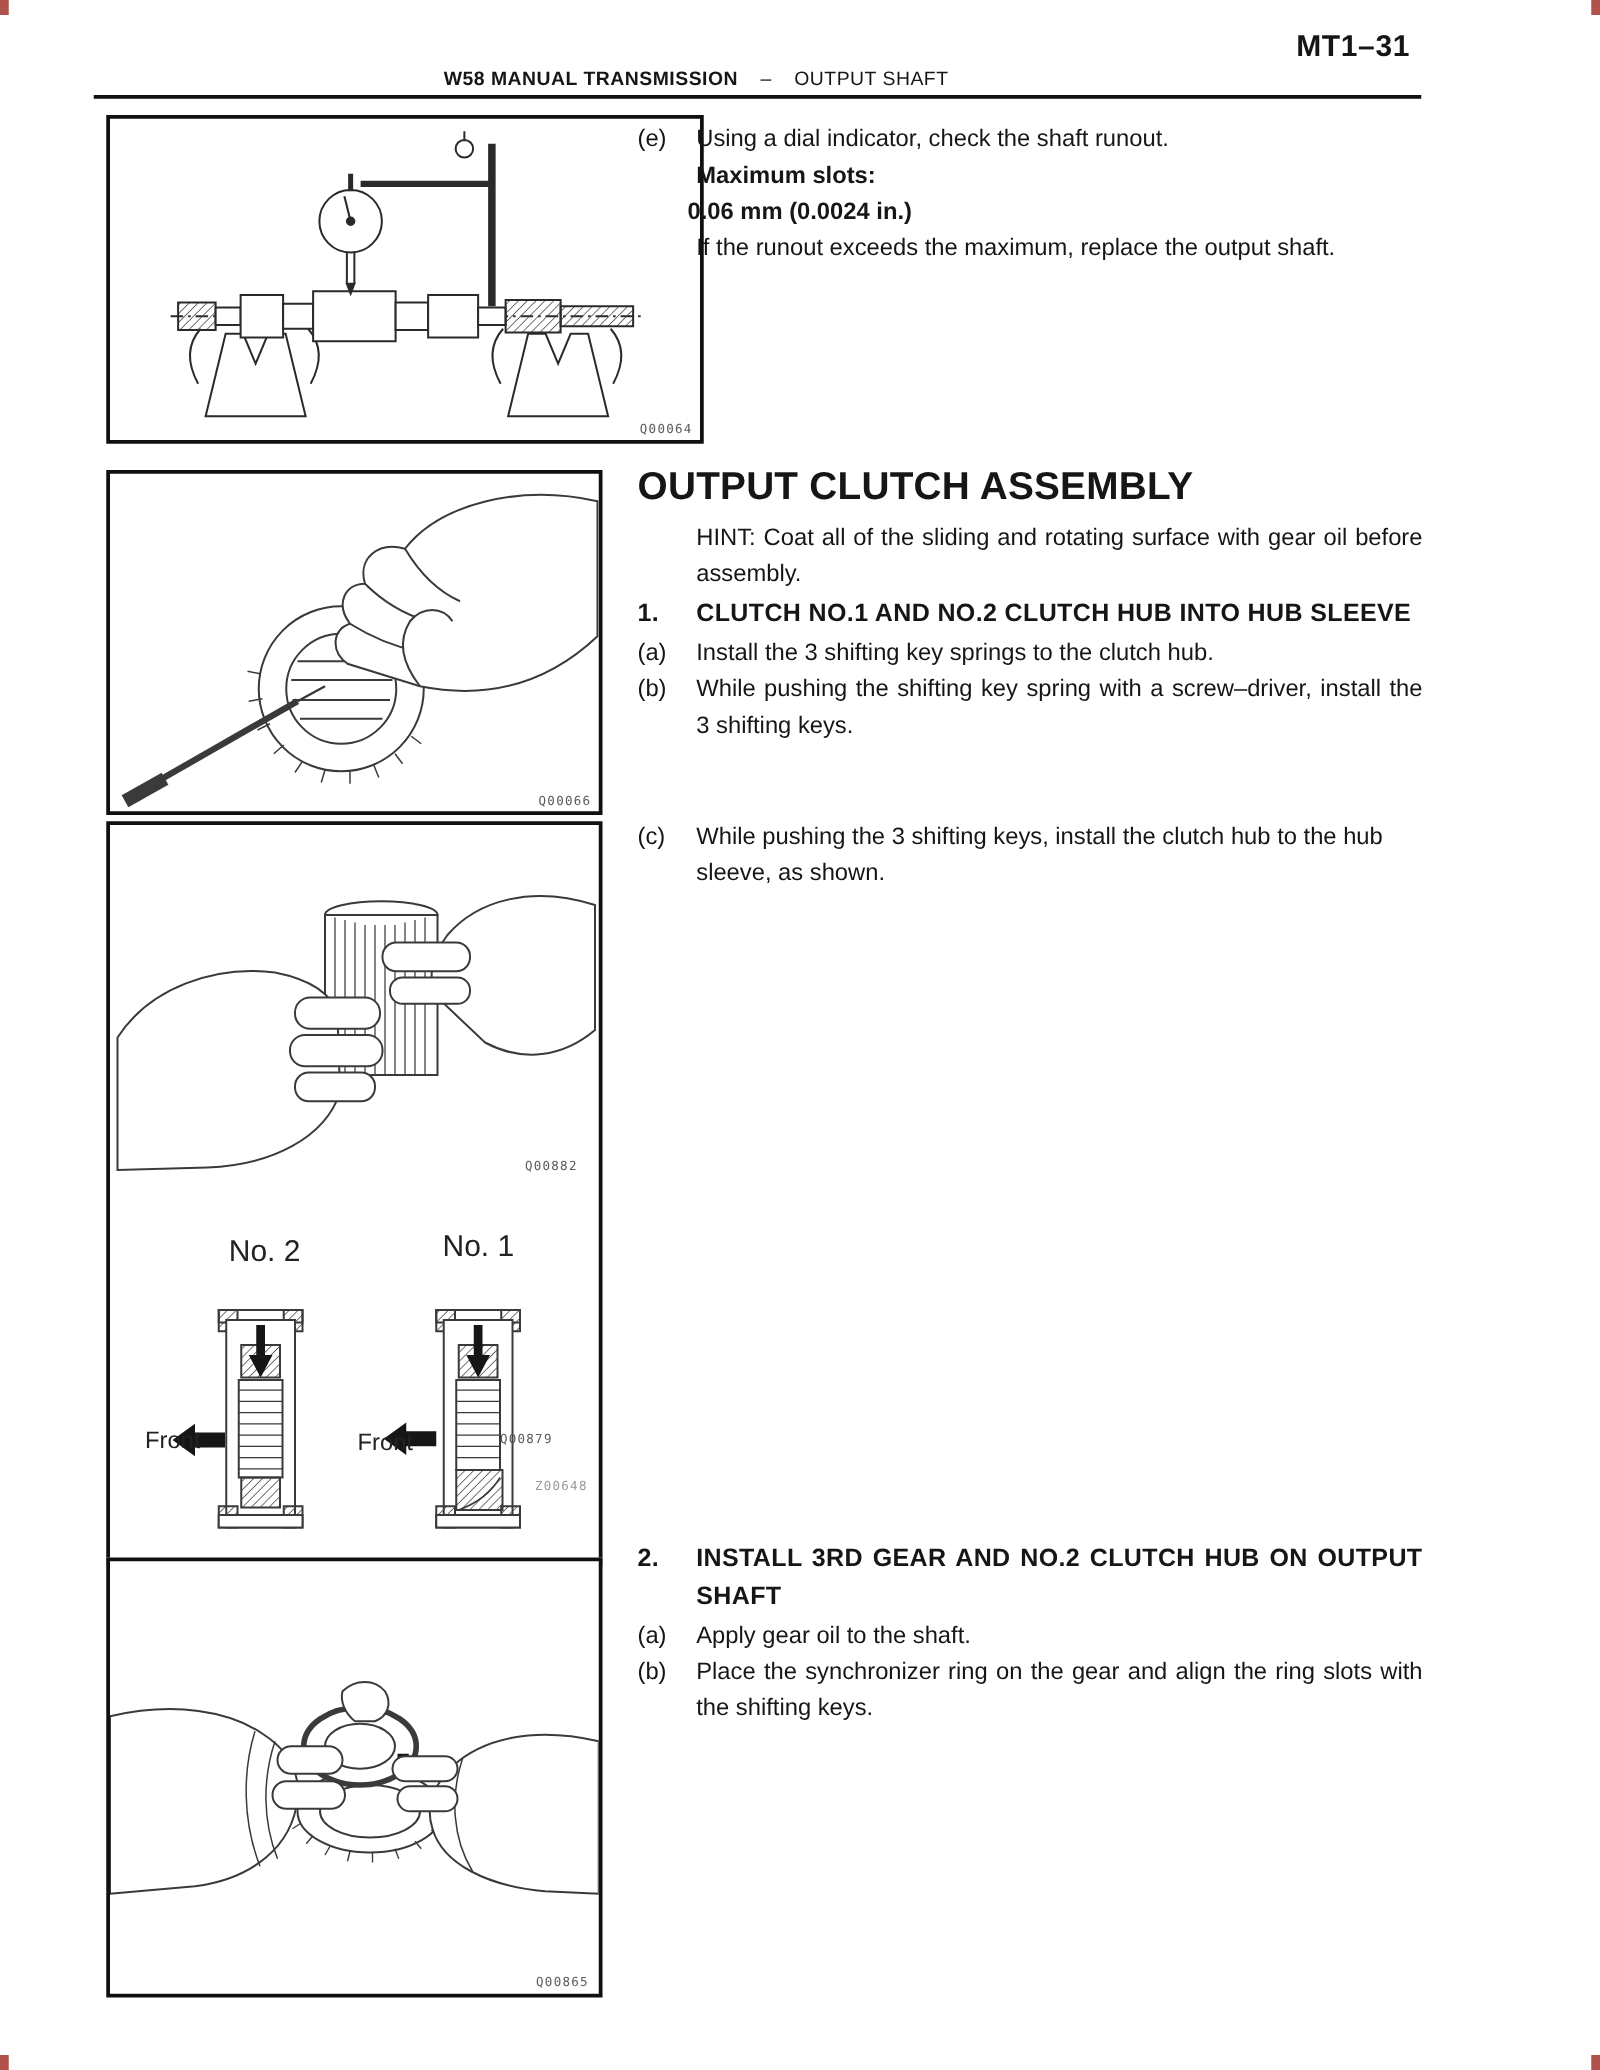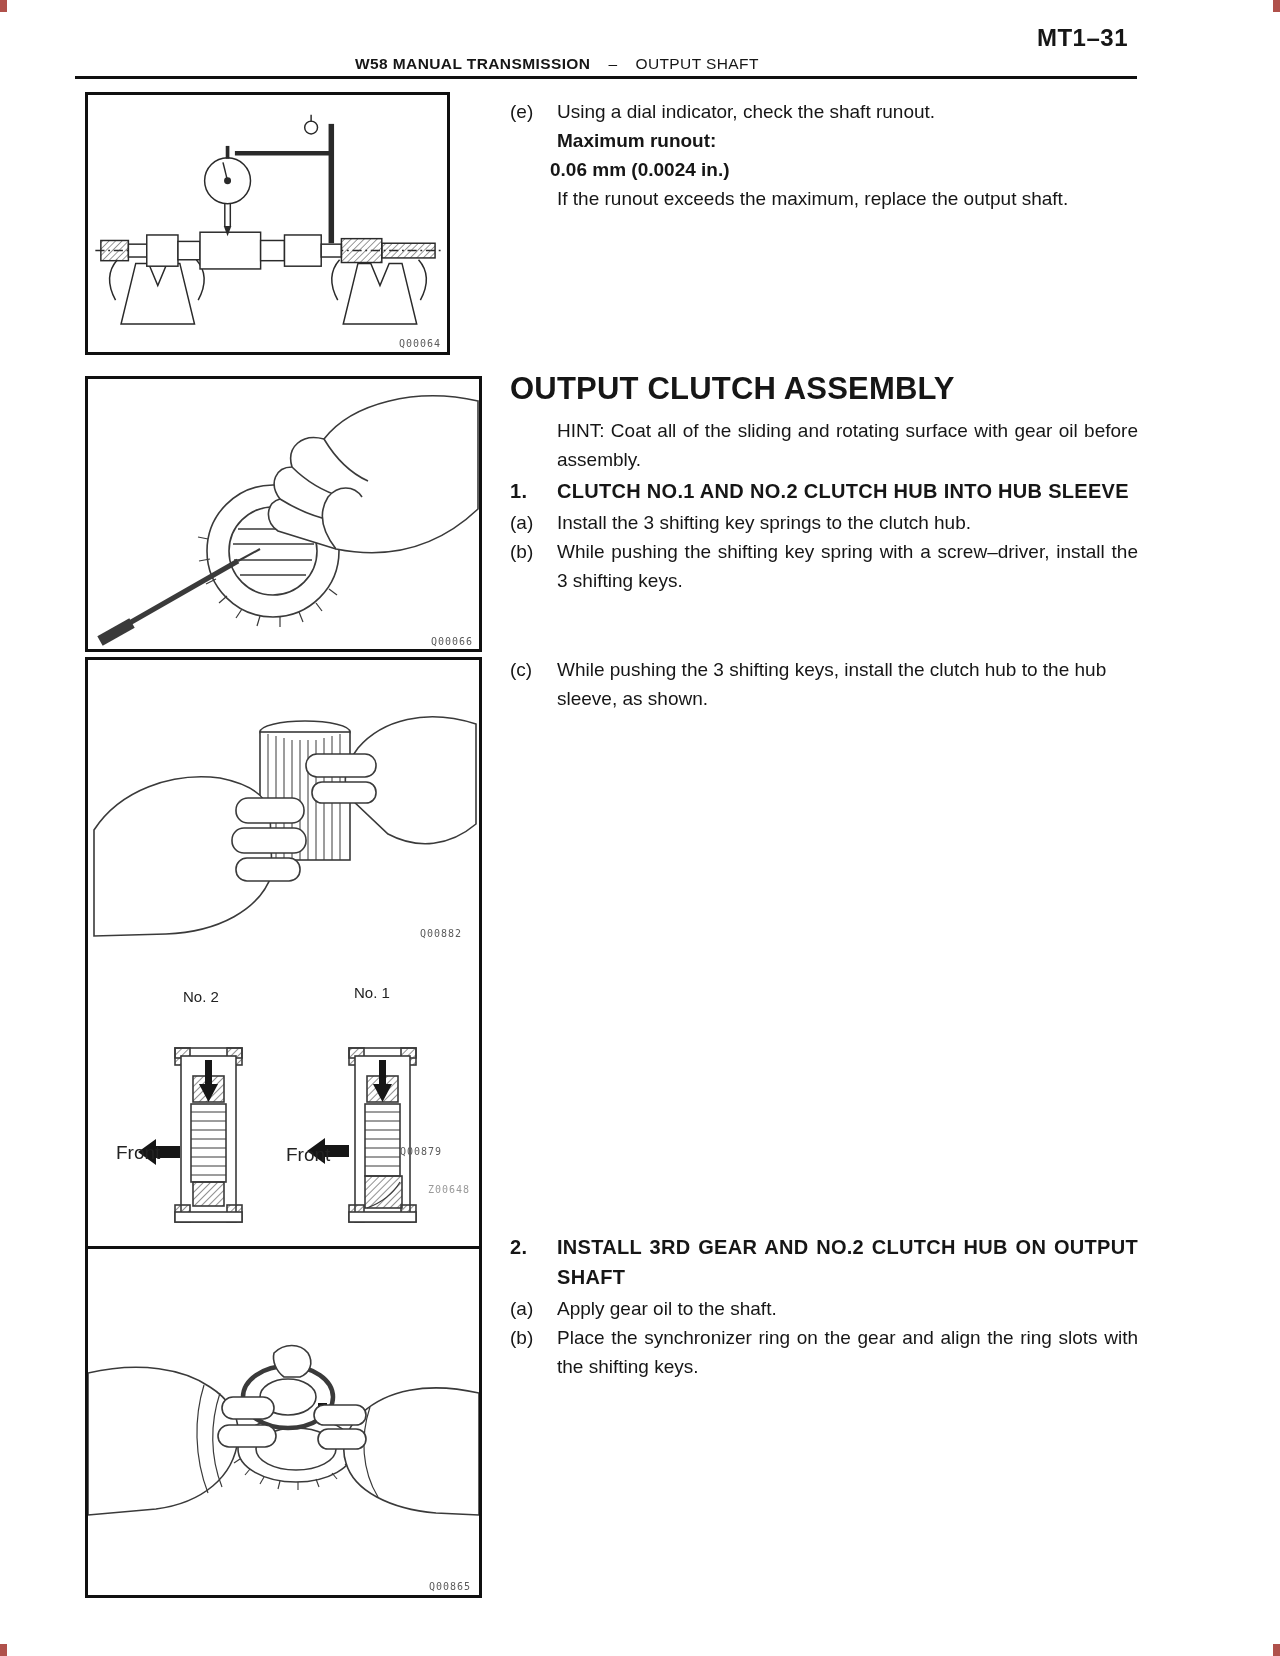--- a/index.html
+++ b/index.html
@@ -15,21 +15,21 @@
   .runhead .b{font-weight:bold;}
   .runhead .sep{margin:0 18px;}
   .ruleline{position:absolute;top:76px;left:75px;width:1062px;height:3px;background:#101010;}
   
   .figure{position:absolute;left:85px;background:#fff;border:3px solid #101010;box-sizing:border-box;}
   .figure svg{display:block;width:100%;height:100%;}
   .figcode{
     position:absolute;font-family:"DejaVu Sans Mono","DejaVu Sans",monospace;
     font-size:10px;color:#5a5a5a;letter-spacing:1px;white-space:nowrap;
   }
-  .figlabel{position:absolute;font-size:15px;color:#222;white-space:nowrap;}
+  .figlabel{position:absolute;font-size:24px;color:#222;white-space:nowrap;}
   .figlabel.front{font-size:19px;}
   
   .tblock{position:absolute;left:510px;width:628px;font-size:19px;line-height:29px;}
   .row{display:flex;}
   .row .marker{flex:0 0 47px;}
   .row .t{flex:1;text-align:justify;}
   .row .t.nj{text-align:left;}
   .spec-label{margin-left:47px;font-weight:bold;}
   .spec-value{margin-left:40px;font-weight:bold;}
   .note{margin-left:47px;}
@@ -50,21 +50,21 @@
   <div class="mark" style="top:0;right:0;width:7px;height:12px;"></div>
   <div class="mark" style="bottom:0;left:0;width:7px;height:12px;"></div>
   <div class="mark" style="bottom:0;right:0;width:7px;height:12px;"></div>
 
   <div class="page-number">MT1–31</div>
   <div class="runhead">
     <span class="b">W58 MANUAL TRANSMISSION</span><span class="sep">–</span><span>OUTPUT SHAFT</span>
   </div>
   <div class="ruleline"></div>
 
-  <div class="figure" style="top:92px;width:365px;height:263px;">
+  <div class="figure" style="top:92px;width:478px;height:263px;">
     <svg viewBox="0 0 391 257">
       <defs>
         <pattern id="hatch" width="5" height="5" patternUnits="userSpaceOnUse" patternTransform="rotate(45)">
           <line x1="0" y1="0" x2="0" y2="5" stroke="#444" stroke-width="1.2"></line>
         </pattern>
       </defs>
       <g stroke="#2a2a2a" stroke-width="1.6" fill="none">
 
         <path d="M36,238 L52,172 L66,172 L76,196 L86,172 L100,172 L116,238 Z" fill="#fff"></path>
         <path d="M30,212 q-14,-26 2,-44"></path>
@@ -274,21 +274,21 @@
       </g>
     </svg>
     <span class="figcode" style="right:8px;bottom:3px;">Q00865</span>
   </div>
 
   <div class="tblock" style="top:97px;">
     <div class="row">
       <span class="marker">(e)</span>
       <div class="t nj">Using a dial indicator, check the shaft runout.</div>
     </div>
-    <div class="spec-label">Maximum runout:</div>
+    <div class="spec-label">Maximum slots:</div>
     <div class="spec-value">0.06 mm (0.0024 in.)</div>
     <div class="note">If the runout exceeds the maximum, replace the output shaft.</div>
   </div>
 
   <div class="tblock" style="top:371px;">
     <h1 class="main-title">OUTPUT CLUTCH ASSEMBLY</h1>
     <div class="hint">HINT: Coat all of the sliding and rotating surface with gear oil before assembly.</div>
     <div class="gap2"></div>
     <div class="row step-title">
       <span class="marker">1.</span>

